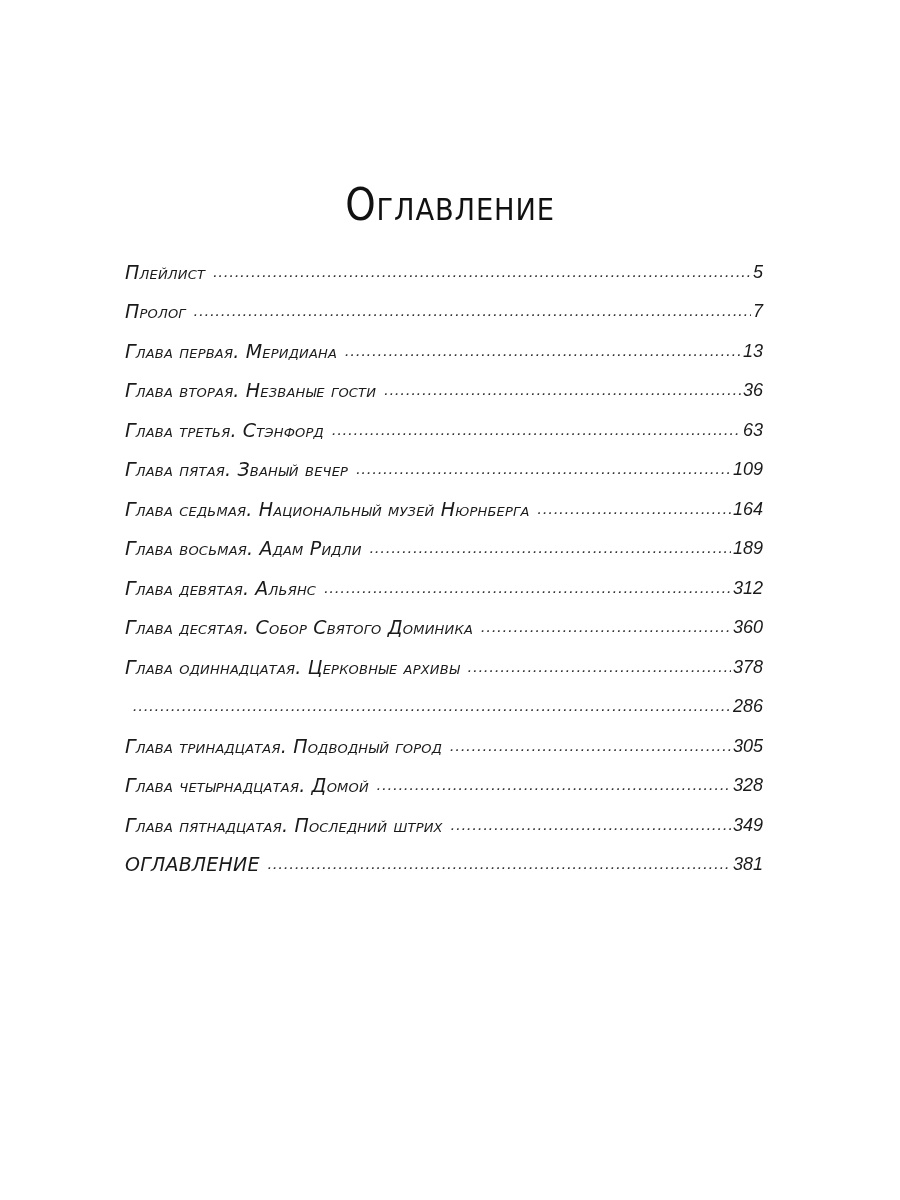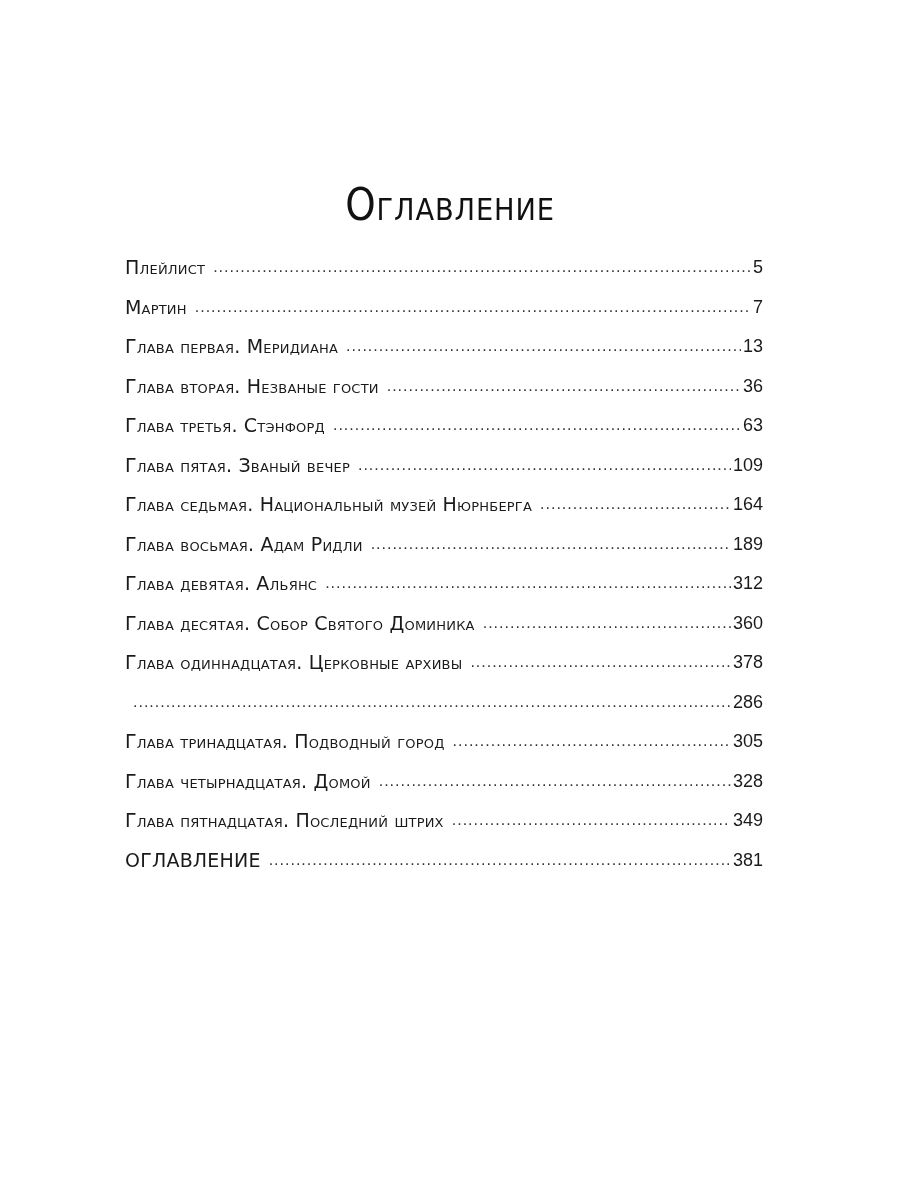--- a/index.html
+++ b/index.html
@@ -29,23 +29,24 @@
       transform: scaleX(0.88);
     }
     .toc {
       position: absolute;
       top: 252px;
       left: 125px;
       width: 638px;
     }
     .toc-row {
       display: flex;
-      align-items: flex-start;
+      align-items: center;
       height: 39.5px;
       line-height: 30px;
+      font-style: italic;
     }
     .toc-title {
       font-family: "DejaVu Sans", sans-serif;
       font-variant: small-caps;
       font-size: 19px;
       color: #1a1a1a;
       white-space: nowrap;
       letter-spacing: 0.2px;
       transform-origin: left center;
     }
@@ -74,21 +75,21 @@
 
 <h1 class="page-title">Оглавление</h1>
 
 <div class="toc">
   <div class="toc-row">
       <span class="toc-title">Плейлист</span>
       <span class="toc-dots"></span>
       <span class="toc-page">5</span>
     </div>
   <div class="toc-row">
-      <span class="toc-title">Мартин</span>
+      <span class="toc-title">Пролог</span>
       <span class="toc-dots"></span>
       <span class="toc-page">7</span>
     </div>
   <div class="toc-row">
       <span class="toc-title">Глава первая. Меридиана</span>
       <span class="toc-dots"></span>
       <span class="toc-page">13</span>
     </div>
   <div class="toc-row">
       <span class="toc-title">Глава вторая. Незваные гости</span>

